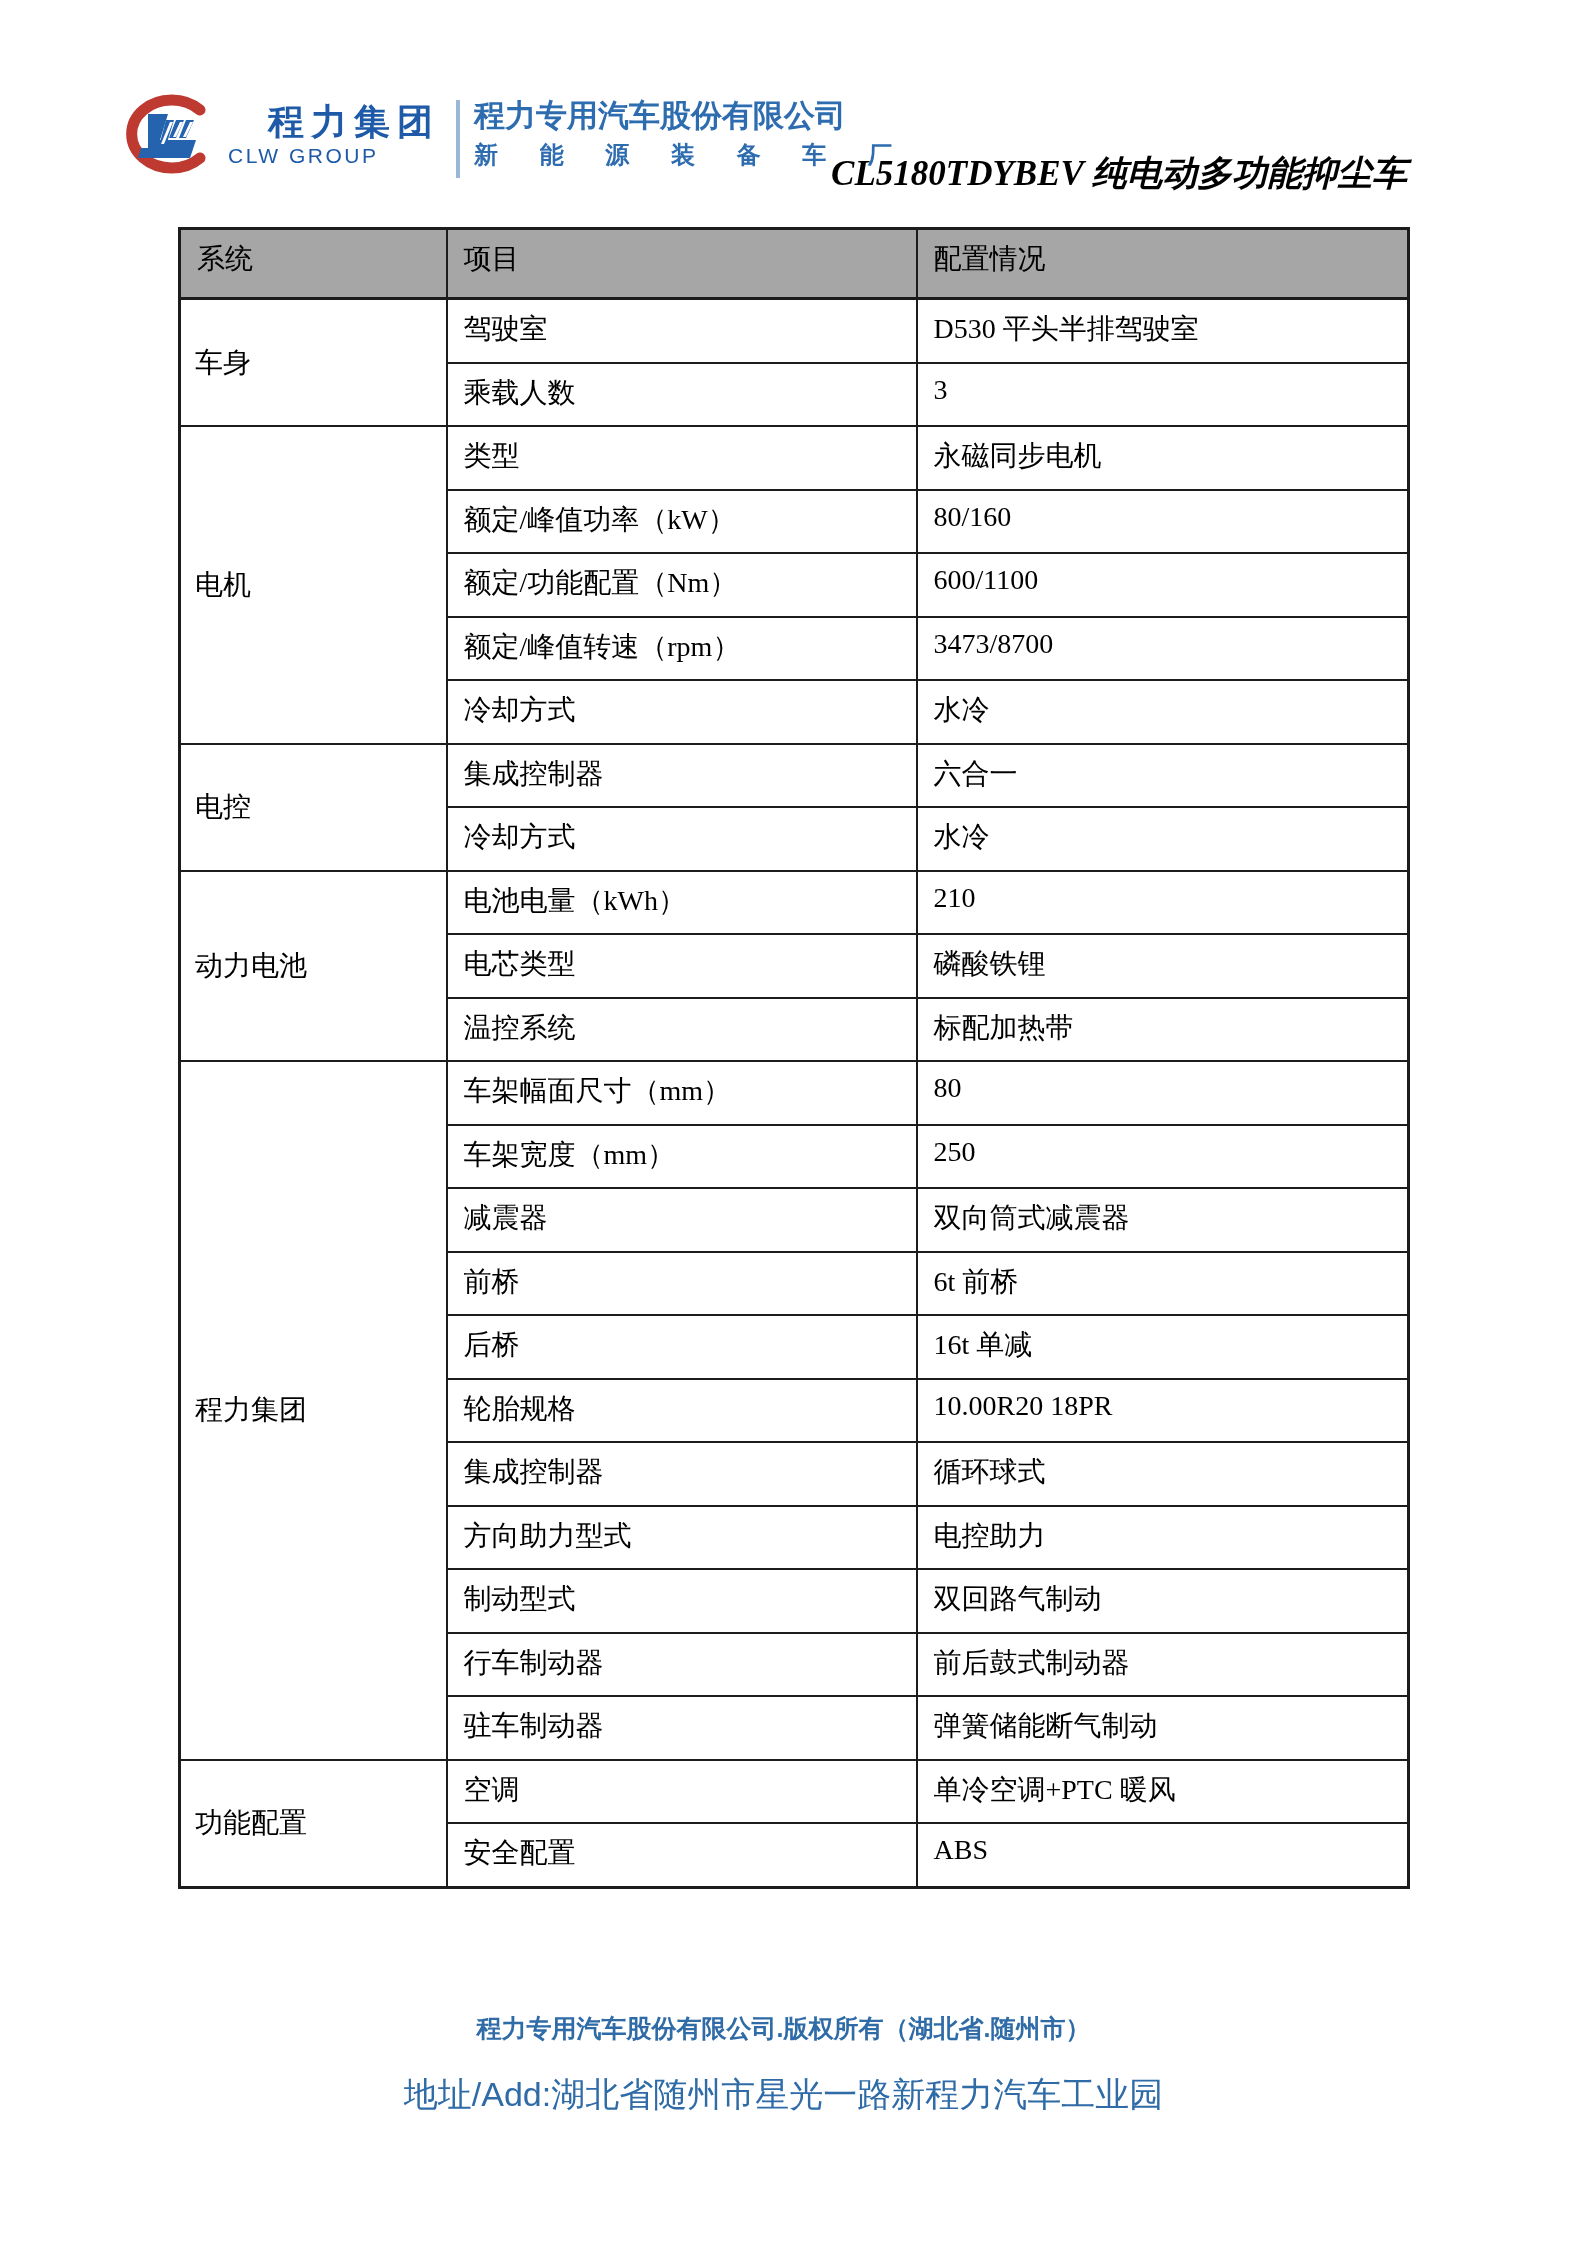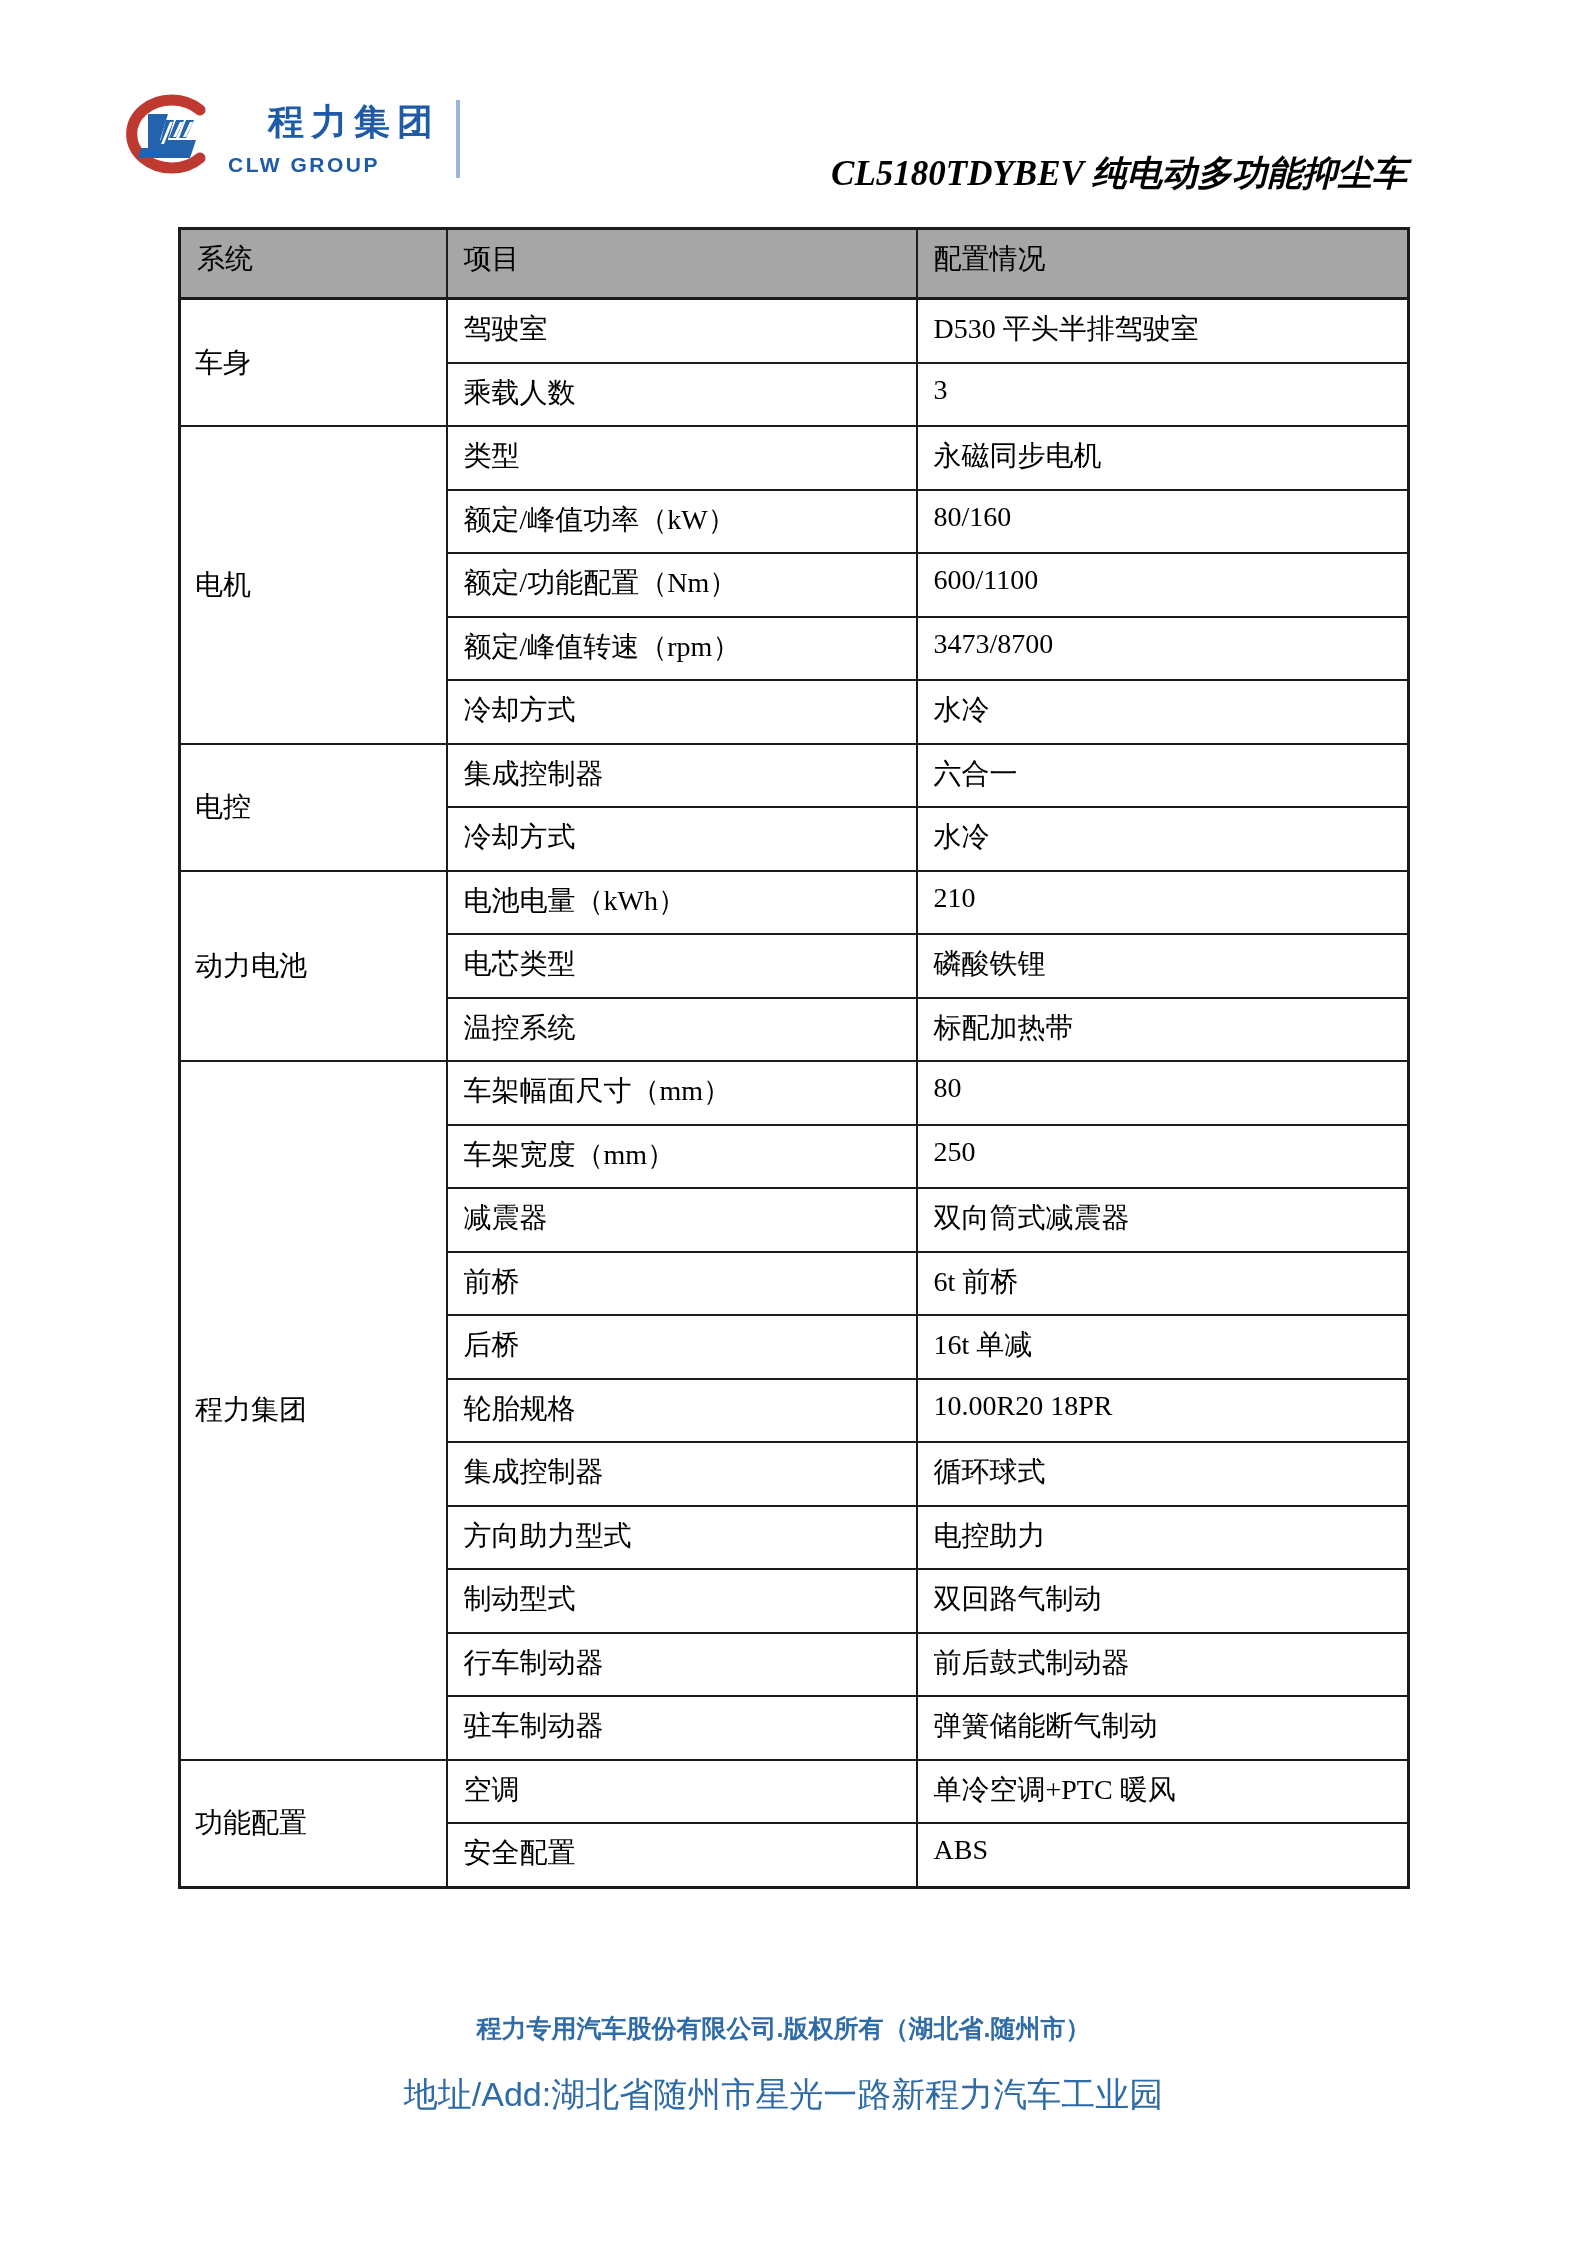--- a/index.html
+++ b/index.html
@@ -6,21 +6,21 @@
   body{
     width:1587px;height:2245px;position:relative;background:#ffffff;
     font-family:"Liberation Sans", sans-serif;
     -webkit-font-smoothing:antialiased;
   }
   
   .logo-wrap{position:absolute;left:108px;top:92px;display:flex;align-items:flex-start;}
   .logo-mark{width:102px;height:88px;flex:0 0 auto;}
   .brand-block{margin-left:18px;padding-top:12px;}
   .brand-cn{font-size:36px;font-weight:bold;color:#1e5aa8;letter-spacing:7px;line-height:1;white-space:nowrap;margin-left:40px;}
-  .brand-en{font-size:21px;font-weight:bold;color:#1e5aa8;letter-spacing:2.5px;line-height:1;margin-top:14px;white-space:nowrap;}
+  .brand-en{font-size:21px;font-weight:normal;color:#1e5aa8;letter-spacing:2.5px;line-height:1;margin-top:5px;white-space:nowrap;}
   .logo-divider{width:4px;height:78px;background:#9ab7d8;margin:8px 14px 0 16px;flex:0 0 auto;}
   .company-block{padding-top:8px;width:418px;}
   .company-name{font-size:31px;font-weight:bold;color:#2e6cb0;line-height:1;white-space:nowrap;}
   .company-sub{display:flex;justify-content:space-between;margin-top:12px;}
   .company-sub span{font-size:24px;font-weight:bold;color:#2e6cb0;line-height:1;}
   .doc-title{
     position:absolute;top:150px;right:180px;
     font-family:"Liberation Serif","DejaVu Serif",serif;
     font-size:35px;font-weight:bold;color:#000;white-space:nowrap;font-style:italic;
   }
@@ -71,20 +71,32 @@
     <polygon points="78,28 86,28 78,46 71,46" fill="#2563ae"></polygon>
     <polygon points="62,30 65,30 56,52 53,52" fill="#ffffff"></polygon>
     <polygon points="72,30 75,30 68,45 65,45" fill="#ffffff"></polygon>
     <polygon points="82,30 85,30 78,45 75,45" fill="#ffffff"></polygon>
   </svg>
   <div class="brand-block">
     <div class="brand-cn">程力集团</div>
     <div class="brand-en">CLW GROUP</div>
   </div>
   <div class="logo-divider"></div>
+  <div class="company-block">
+    <div class="company-name">程力专用汽车股份有限公司</div>
+    <div class="company-sub">
+      <span>新</span>
+      <span>能</span>
+      <span>源</span>
+      <span>装</span>
+      <span>备</span>
+      <span>车</span>
+      <span>厂</span>
+    </div>
+  </div>
 </div>
 
 <div class="doc-title">CL5180TDYBEV 纯电动多功能抑尘车</div>
 
 <table class="spec-table">
   <colgroup>
       <col class="c1">
       <col class="c2">
       <col class="c3">
     </colgroup>

